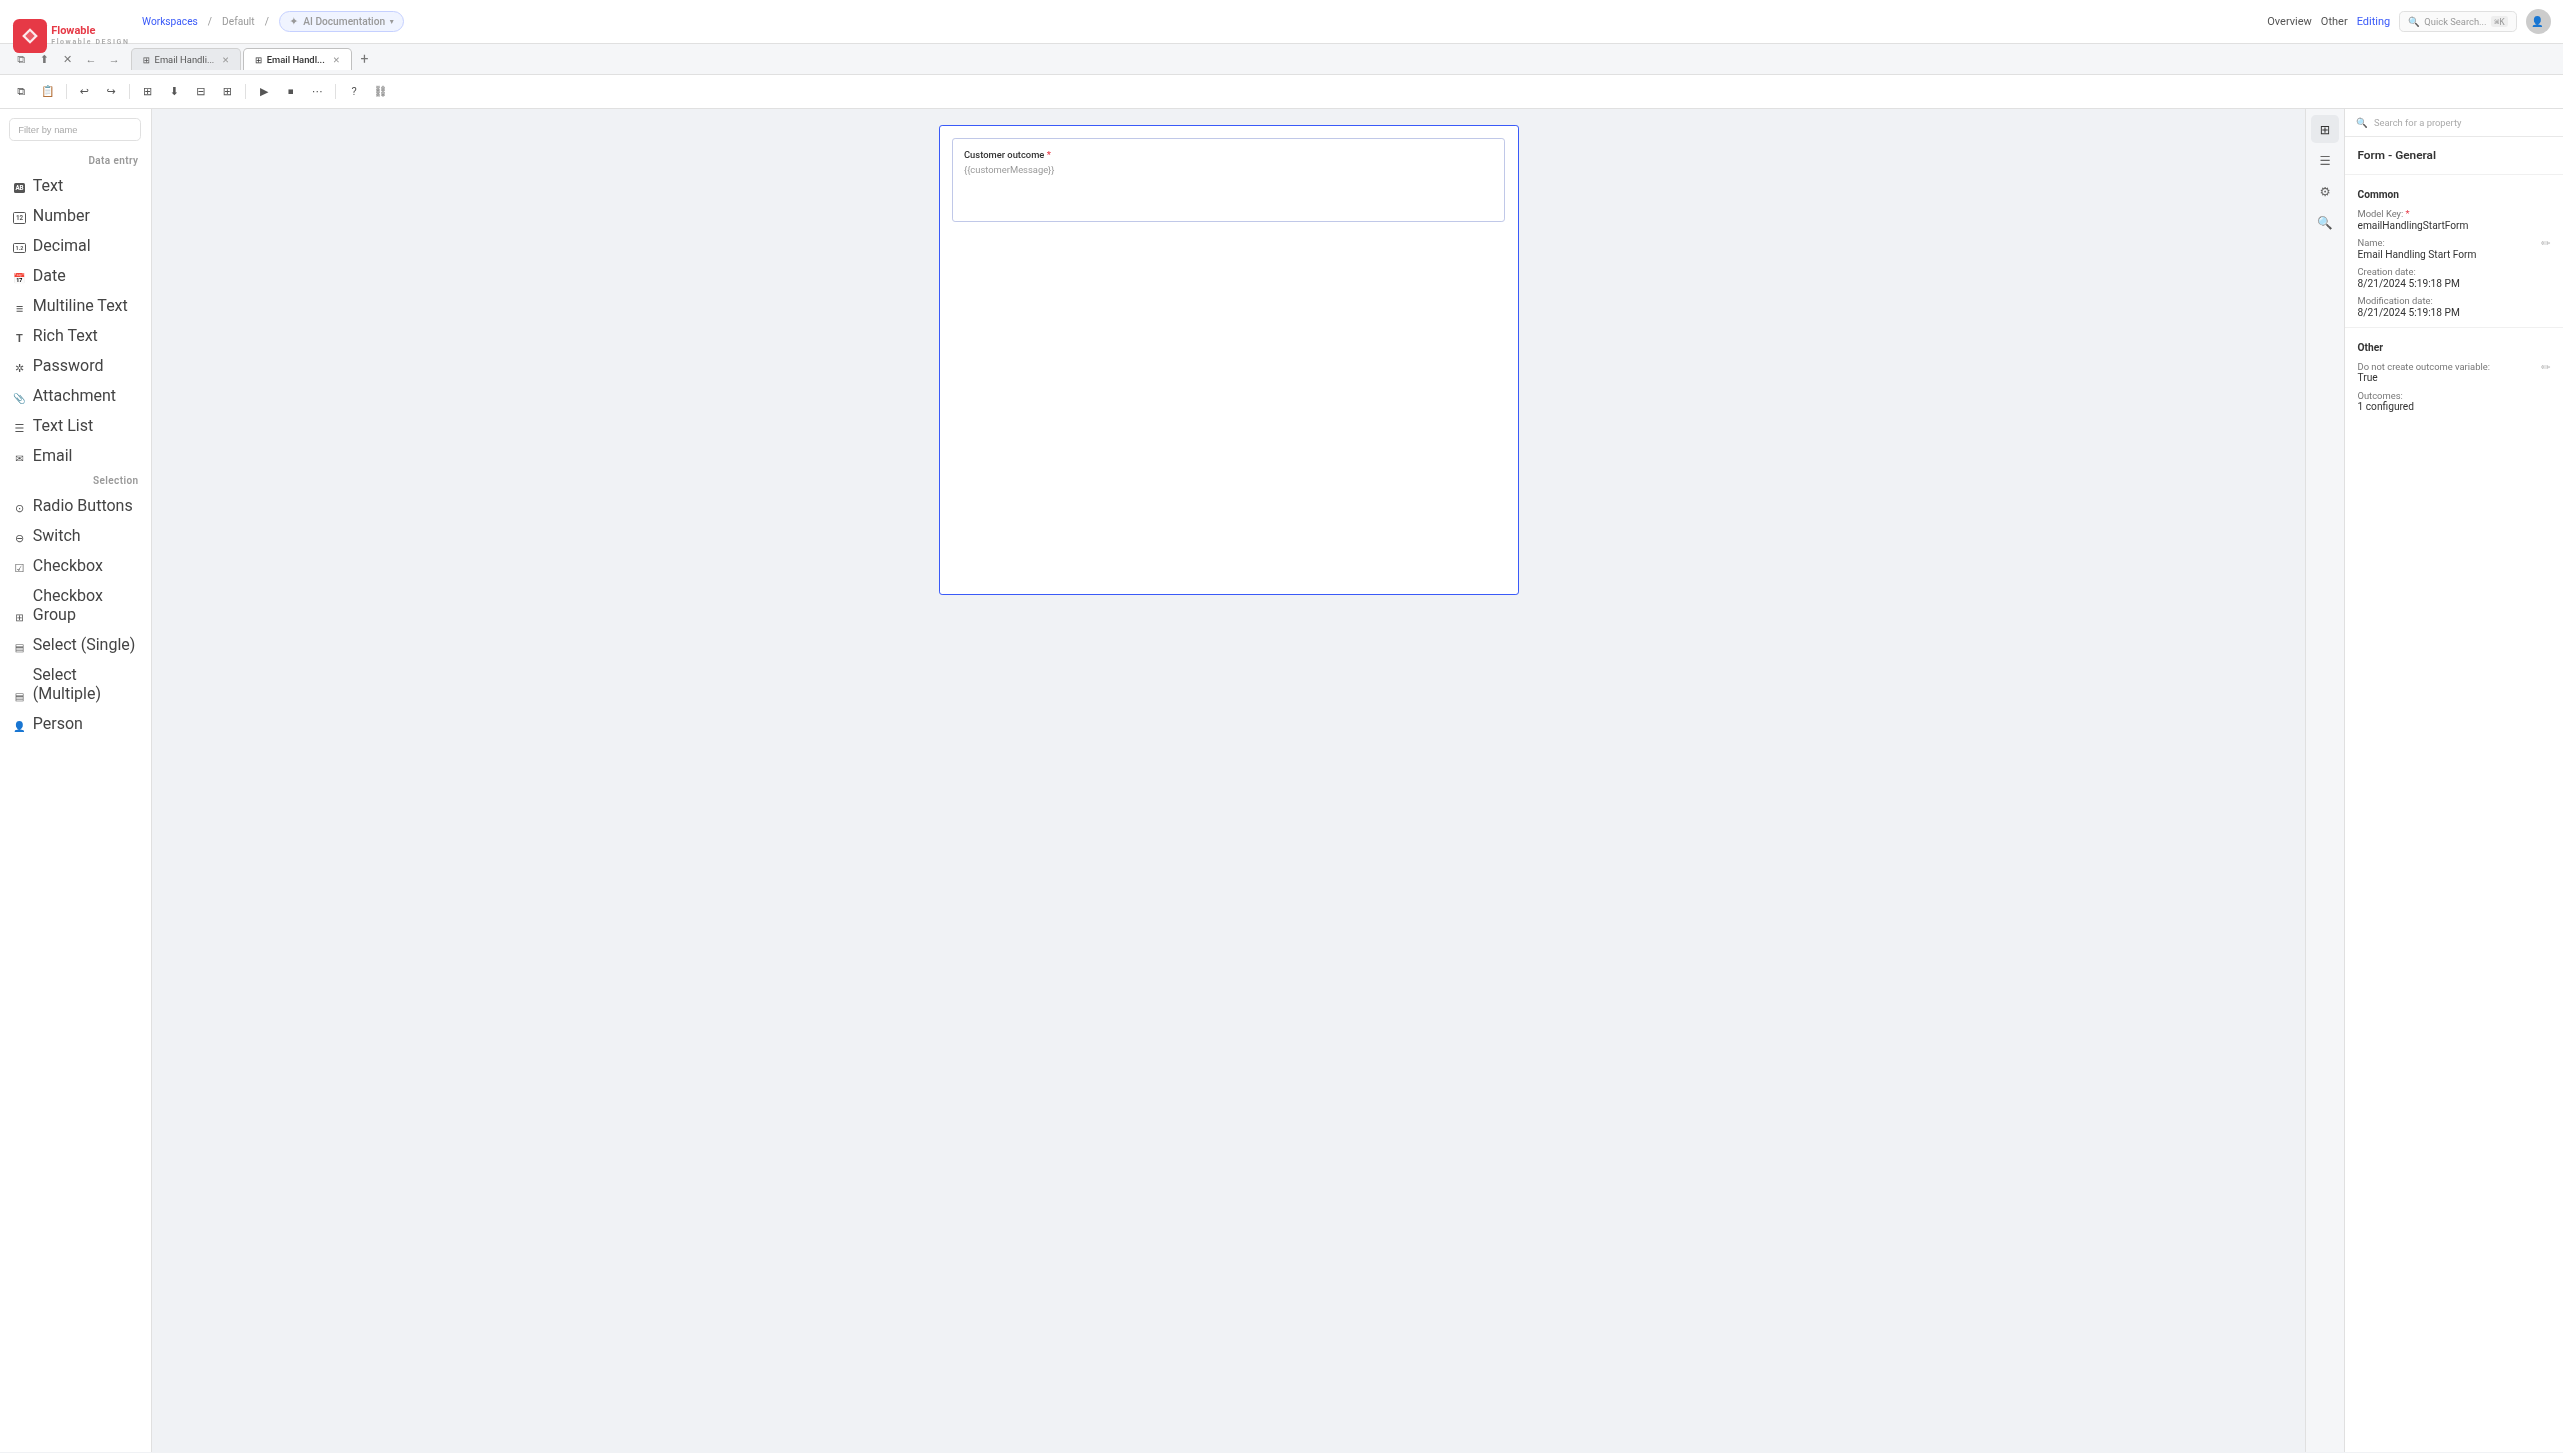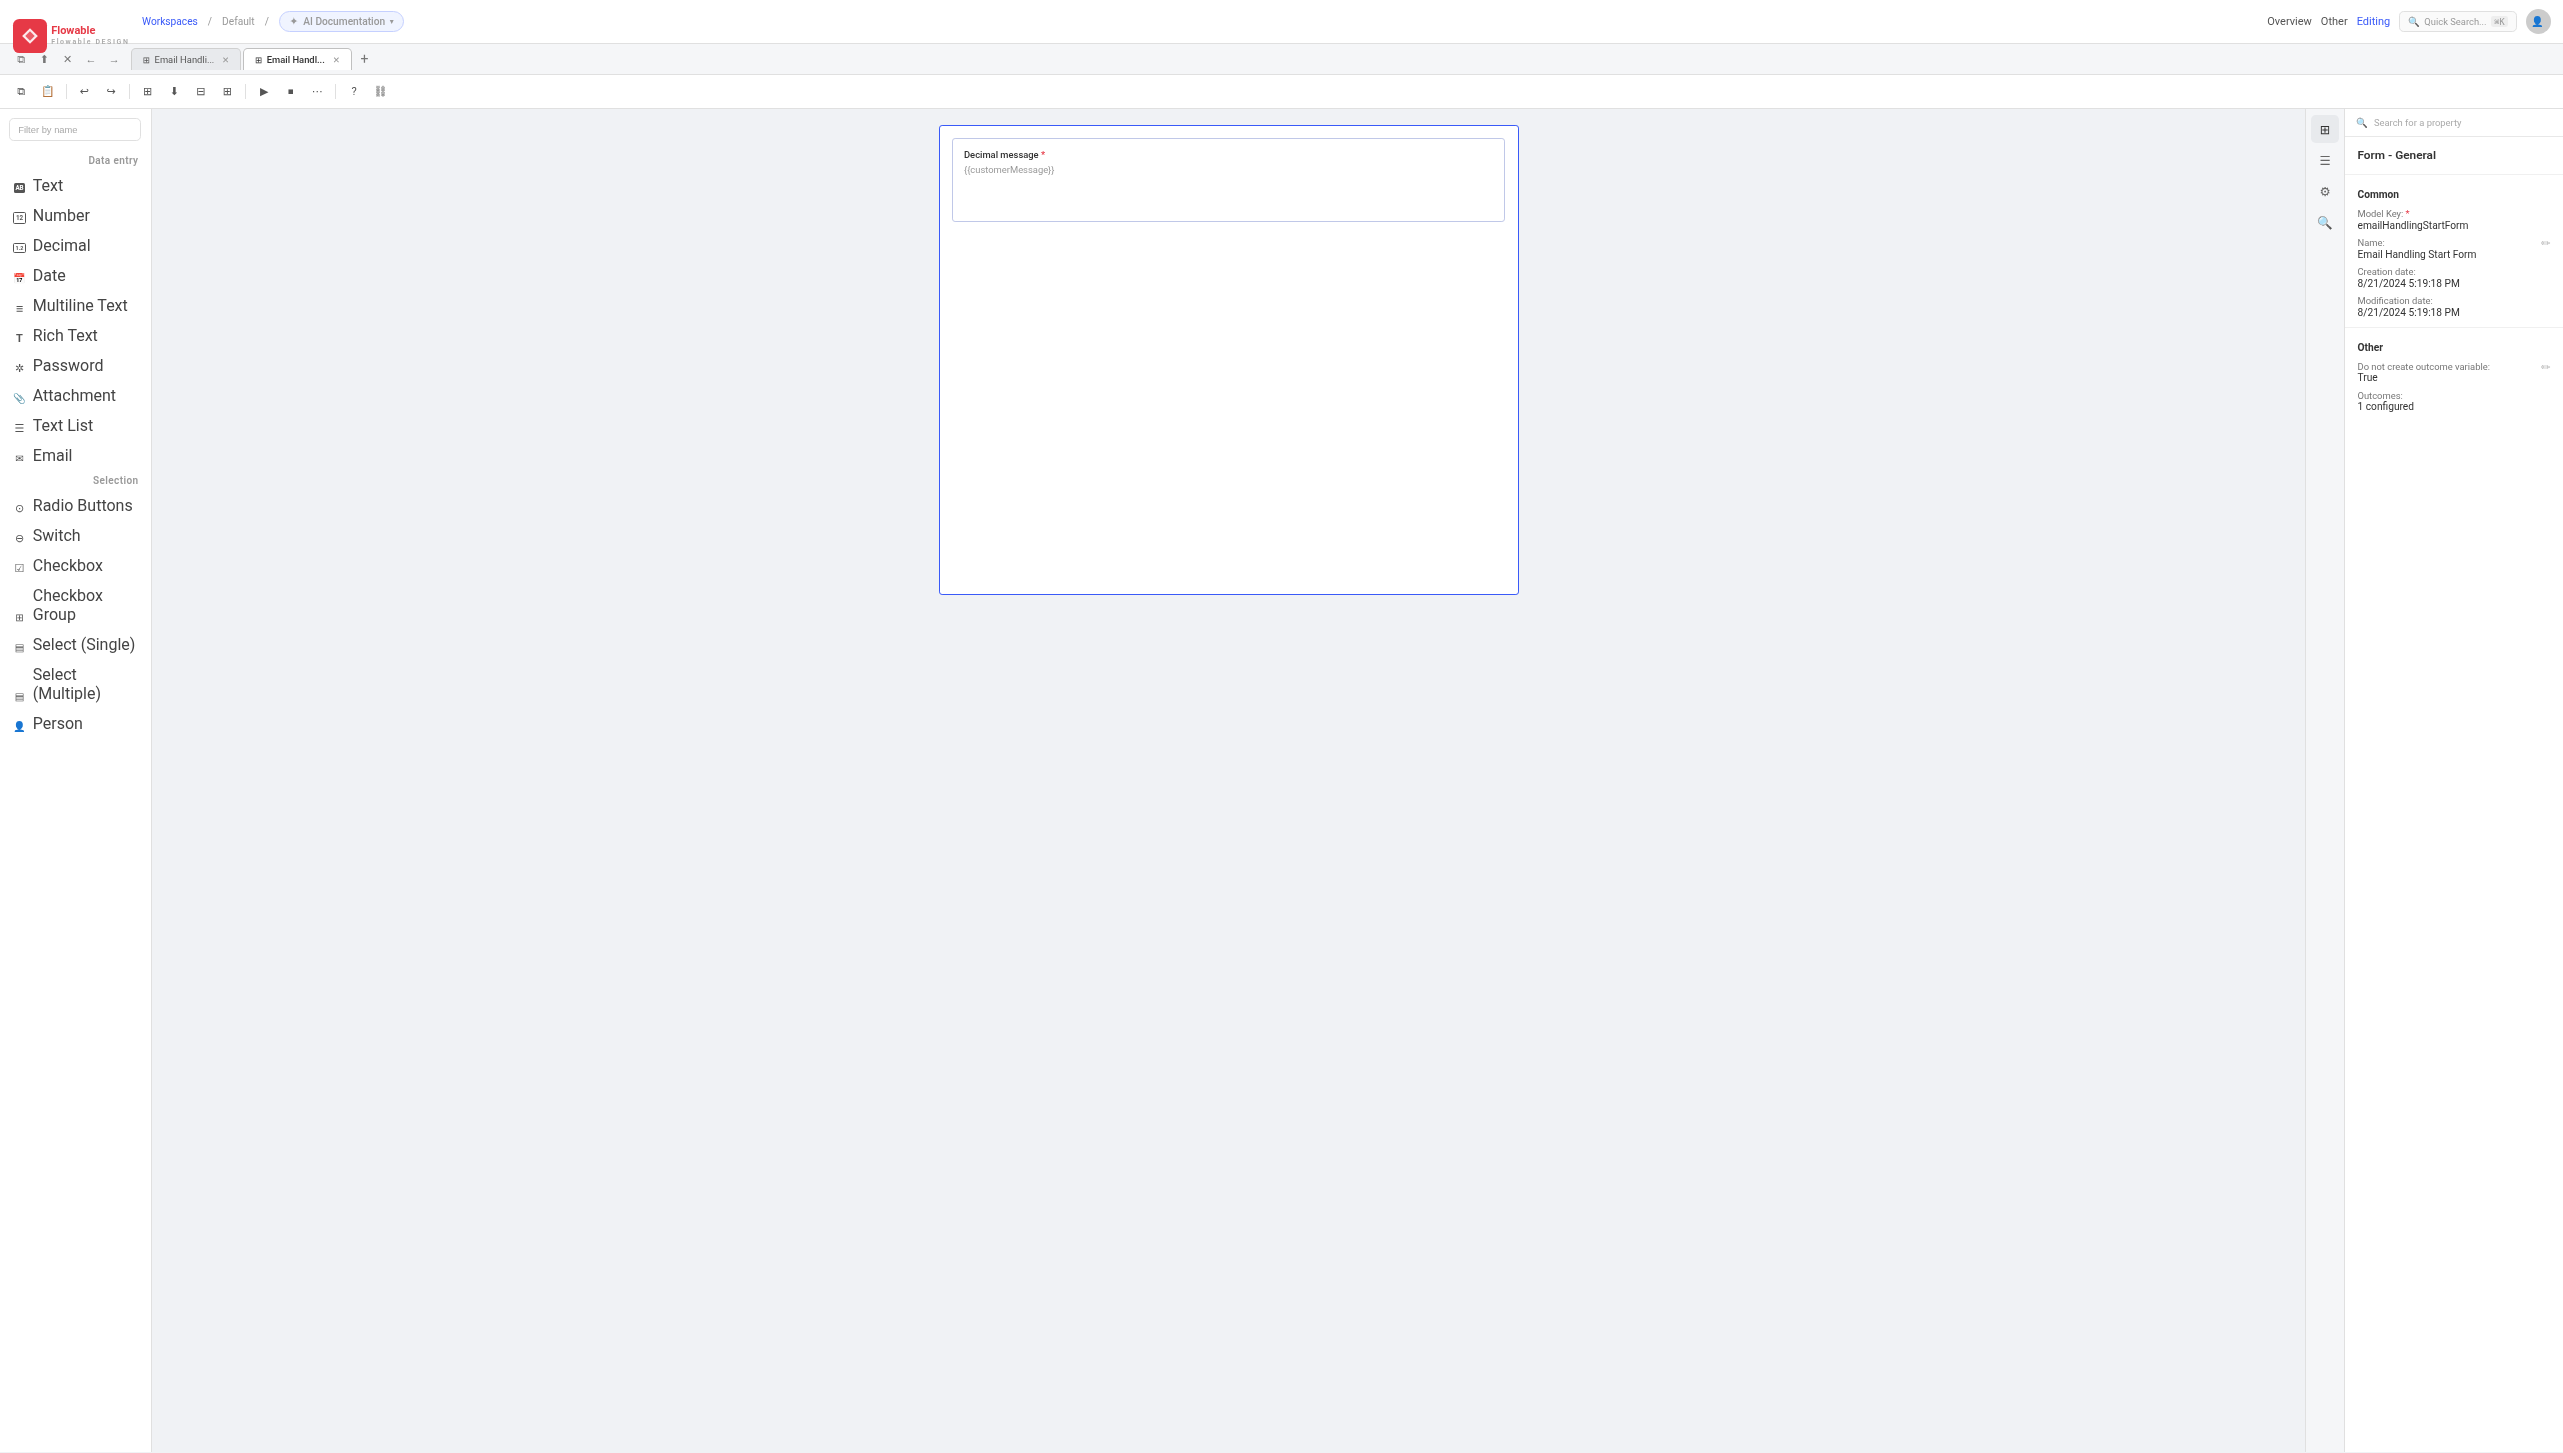--- a/index.html
+++ b/index.html
@@ -273,21 +273,21 @@
       <div class="icon icon-person"></div>
       <span>Person</span>
     </div>
   </div>
 
   <div class="canvas-area">
     <div class="form-canvas">
       <div class="form-field-area">
         <div class="form-field">
           <div class="field-label">
-            <span>Decimal message</span><span class="req"> *</span>
+            <span>Customer outcome</span><span class="req"> *</span>
           </div>
           <div class="field-placeholder">{{customerMessage}}</div>
         </div>
       </div>
     </div>
   </div>
 
   <div class="right-icons">
     <div class="right-icon active">⊞</div>
     <div class="right-icon">☰</div>

